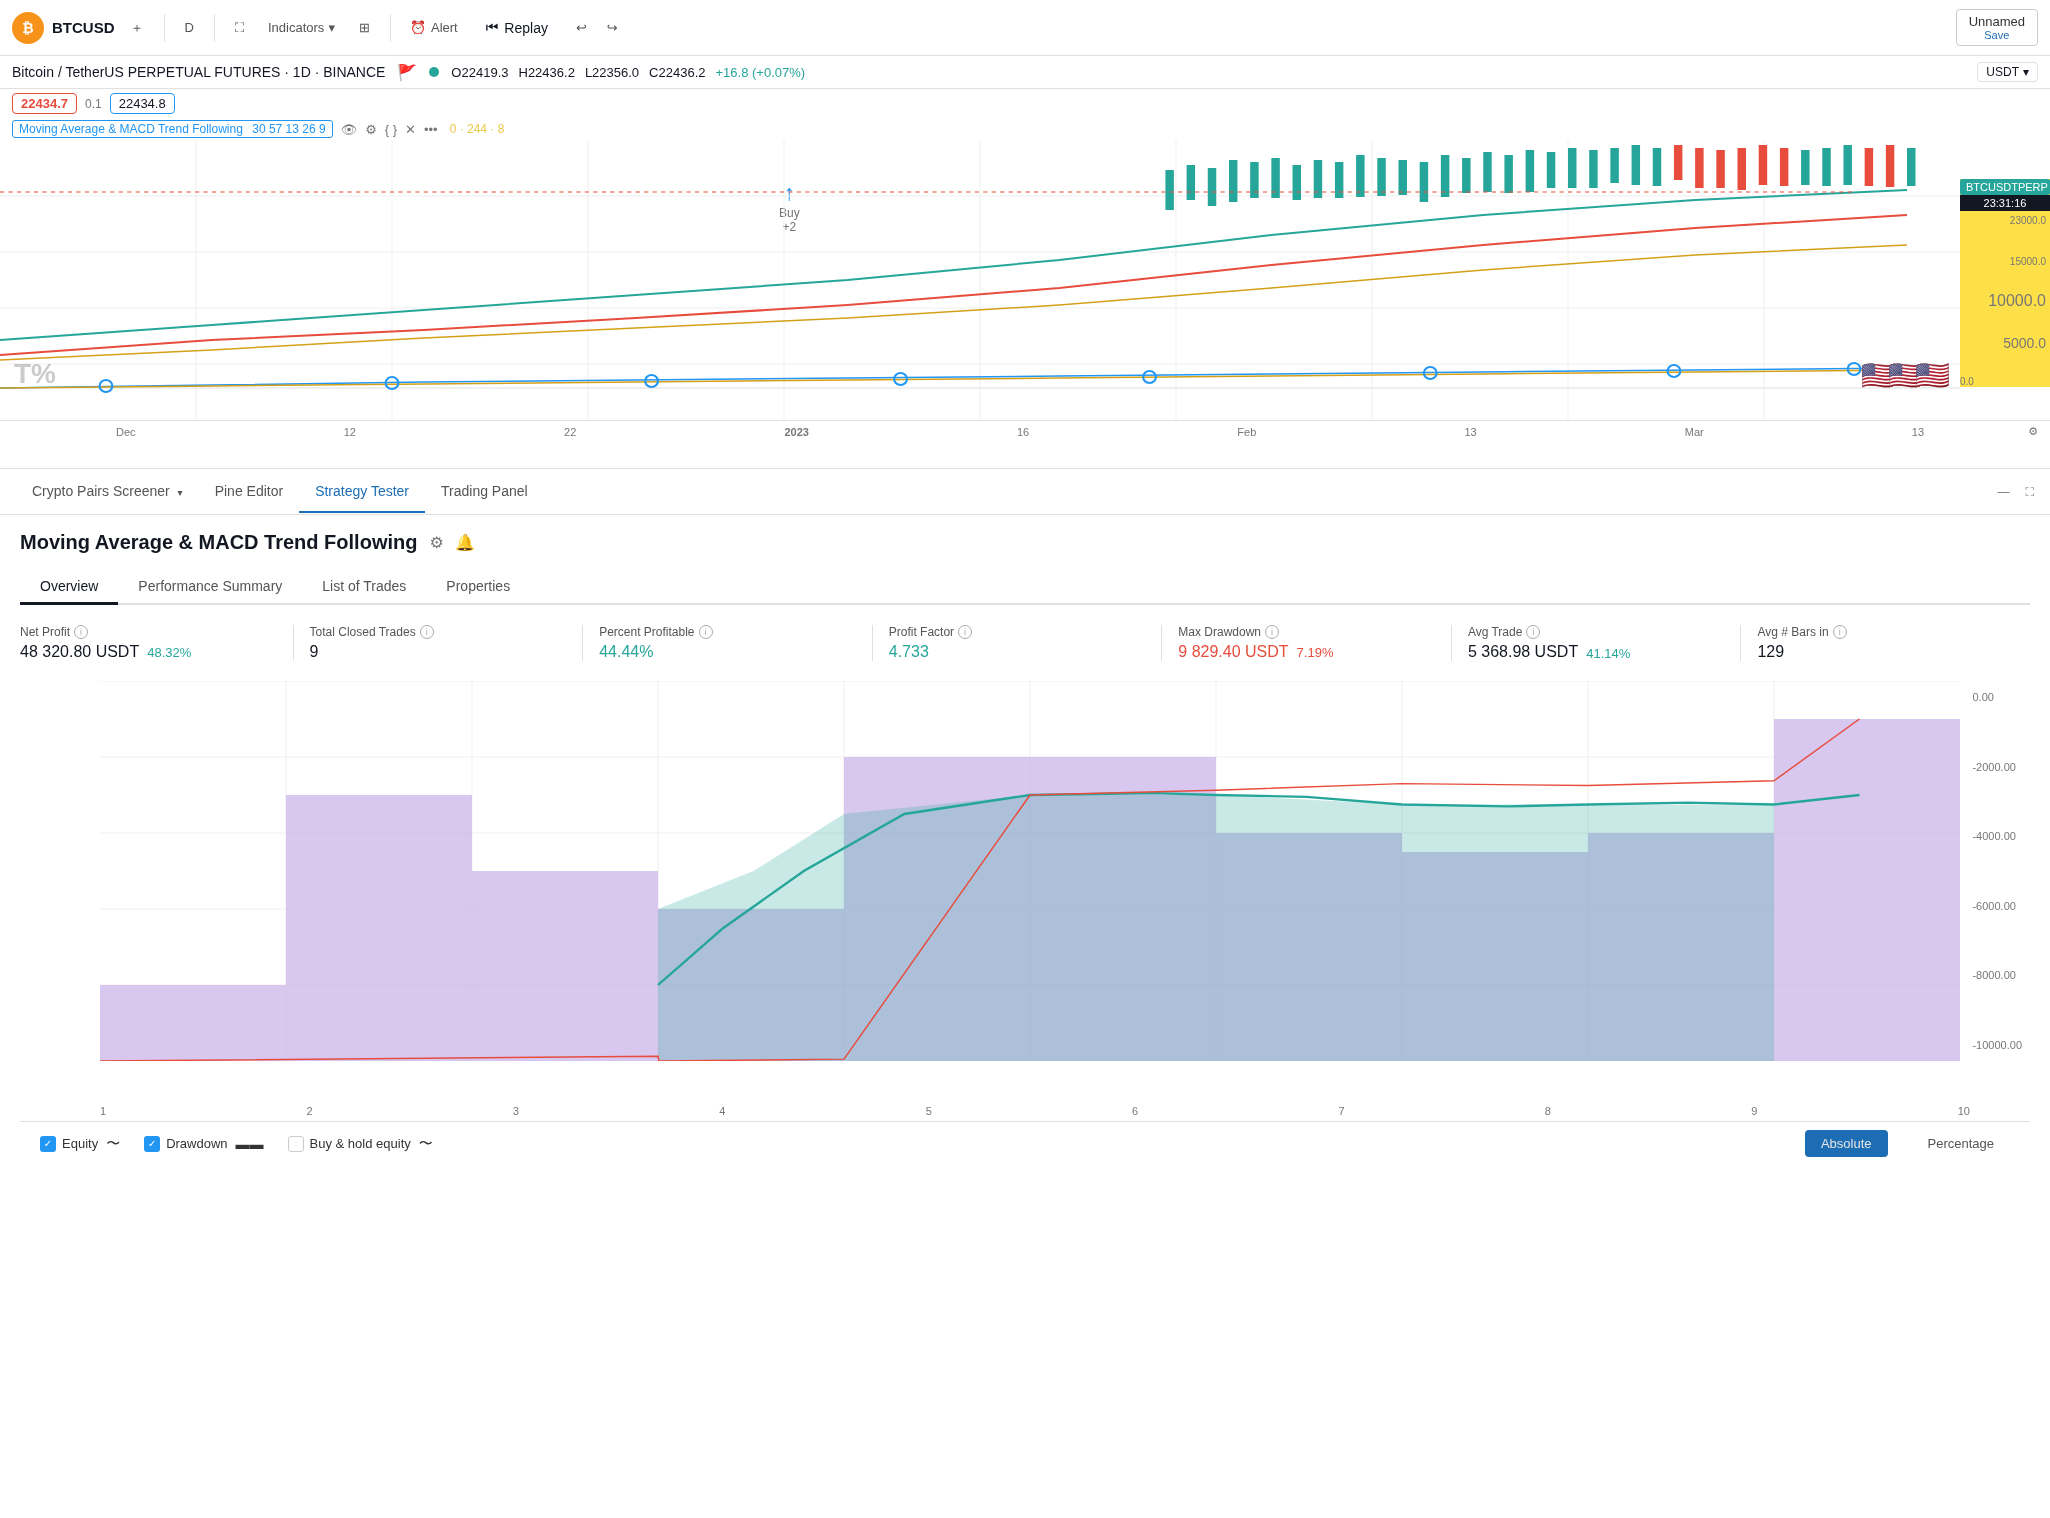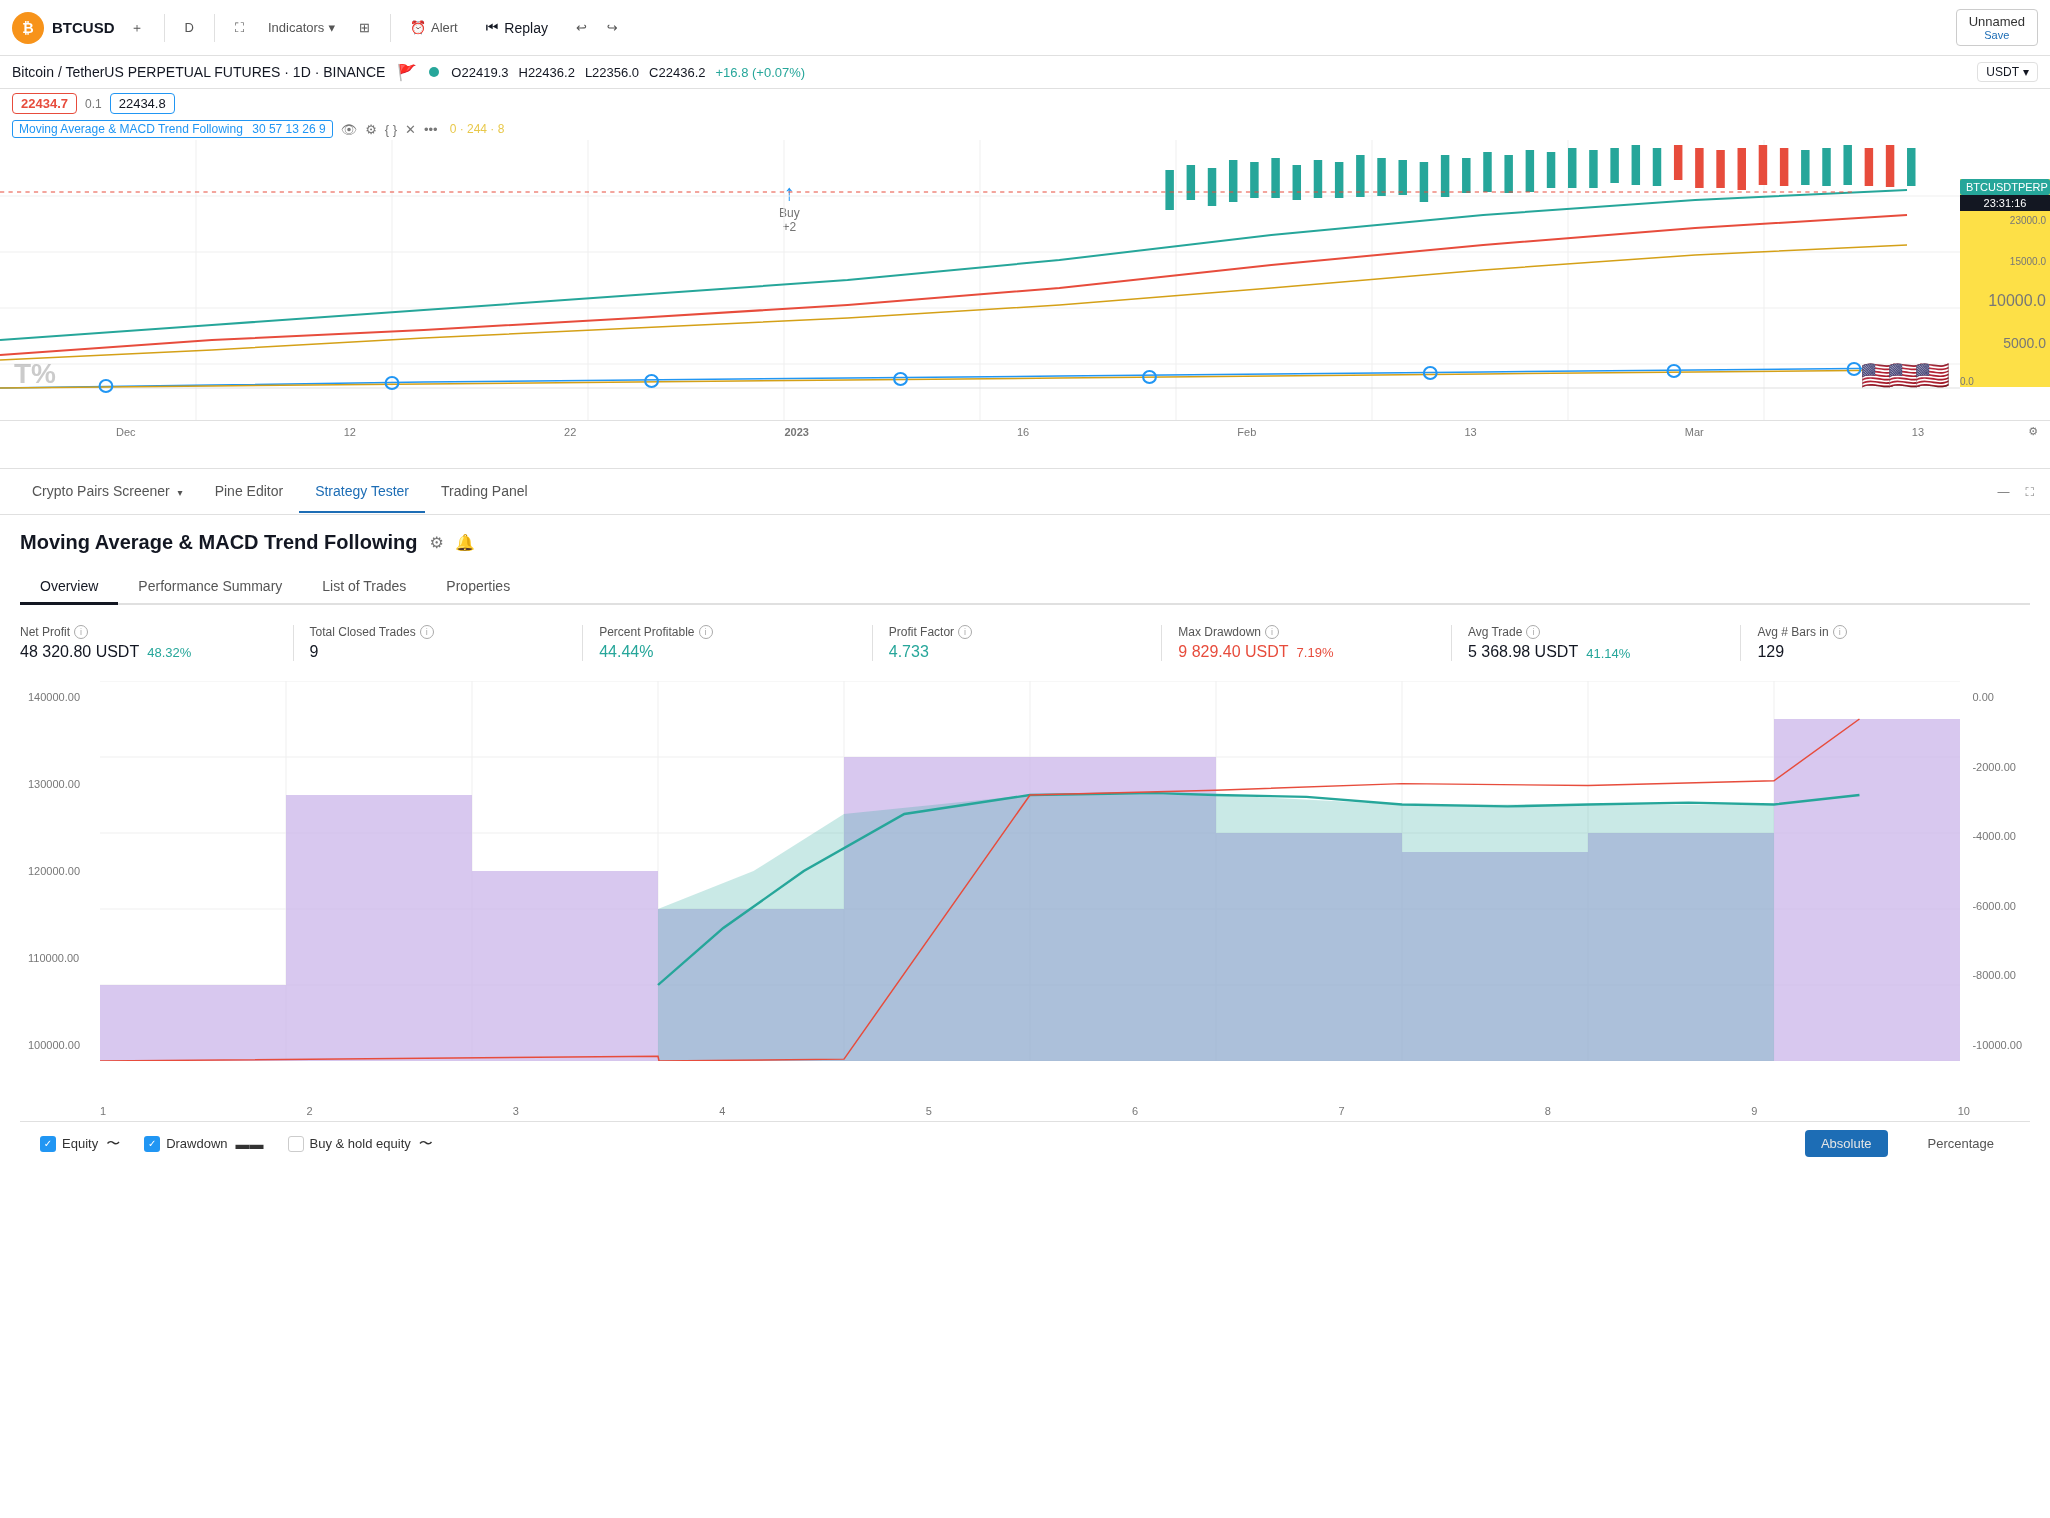--- a/index.html
+++ b/index.html
@@ -419,27 +419,20 @@
       <div class="stat-label">
         <span>Avg # Bars in</span>
         <span class="stat-info">i</span>
       </div>
       <span class="stat-value">129</span>
     </div>
   </div>
 
   <div class="perf-chart-container">
     
-    <div class="y-axis-labels">
-      <span>140000.00</span>
-      <span>130000.00</span>
-      <span>120000.00</span>
-      <span>110000.00</span>
-      <span>100000.00</span>
-    </div>
     
     
     <svg class="perf-chart-svg" viewBox="0 0 1850 400" preserveAspectRatio="none" style="margin-left:80px;width:calc(100% - 150px);">
 
       <line x1="0" y1="0" x2="1850" y2="0" stroke="#f0f0f0" stroke-width="1"></line>
       <line x1="0" y1="80" x2="1850" y2="80" stroke="#f0f0f0" stroke-width="1"></line>
       <line x1="0" y1="160" x2="1850" y2="160" stroke="#f0f0f0" stroke-width="1"></line>
       <line x1="0" y1="240" x2="1850" y2="240" stroke="#f0f0f0" stroke-width="1"></line>
       <line x1="0" y1="320" x2="1850" y2="320" stroke="#f0f0f0" stroke-width="1"></line>
       <line x1="0" y1="400" x2="1850" y2="400" stroke="#f0f0f0" stroke-width="1"></line>

